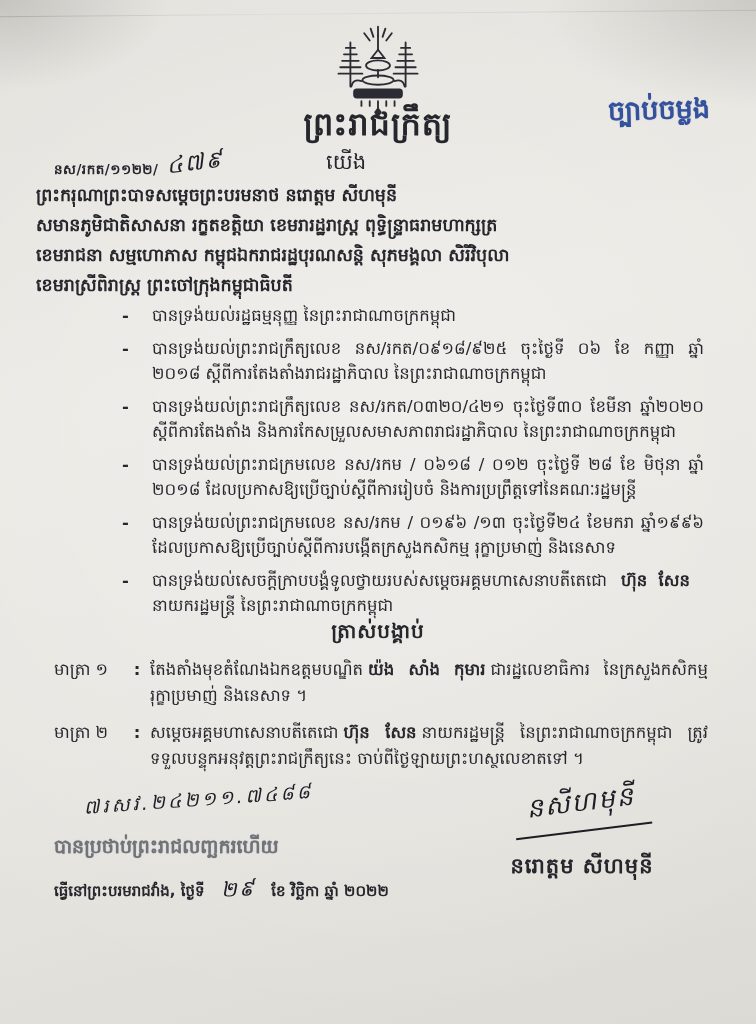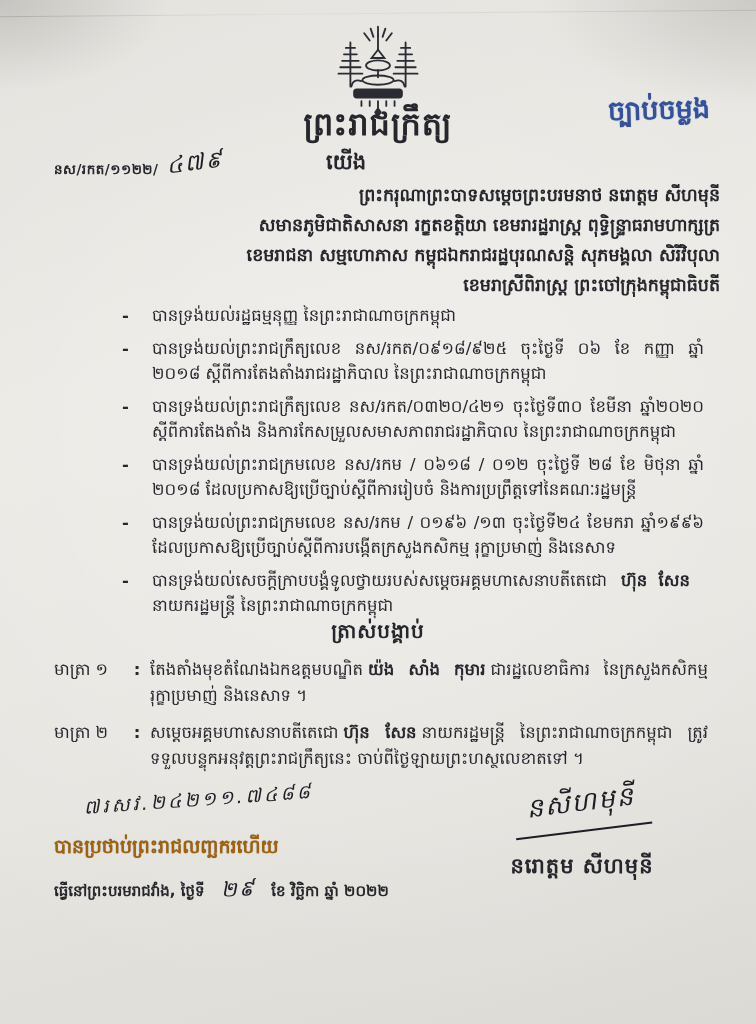--- a/index.html
+++ b/index.html
@@ -20,45 +20,45 @@
     position:absolute;top:13px;left:0;right:0;height:1px;
     background:linear-gradient(90deg,rgba(0,0,0,0.14),rgba(0,0,0,0.03) 35%,rgba(0,0,0,0.10));
     transform:rotate(-0.5deg);
   }
   .emblem{position:absolute;top:24px;left:50%;transform:translateX(-50%);}
   .doc-type{position:absolute;top:104px;left:0;width:756px;text-align:center;
     font-size:32px;font-weight:bold;letter-spacing:1px;}
   .copy-stamp{position:absolute;top:93px;right:46px;font-size:27px;font-weight:bold;
     color:#33519c;transform:rotate(-1.5deg);text-shadow:0 0 1px rgba(51,81,156,0.5);}
   .we-line{position:absolute;top:148px;left:0;width:692px;text-align:center;
-    font-size:21px;font-weight:bold;}
+    font-size:21px;font-weight:normal;}
   .ref-line{position:absolute;top:152px;left:54px;font-size:13.5px;font-weight:600;
     letter-spacing:0.5px;white-space:nowrap;}
   .ref-hand{display:inline-block;font-size:23px;font-style:italic;font-weight:400;
     transform:rotate(-7deg) translateY(-4px);margin-left:8px;color:#1e1e26;
     letter-spacing:2px;}
-  .royal-title{position:absolute;top:180px;left:36px;width:684px;text-align:right;
+  .royal-title{position:absolute;top:180px;left:36px;width:684px;text-align:left;
     font-weight:bold;font-size:17.5px;line-height:30px;}
   .preamble{position:absolute;top:303px;left:122px;width:582px;}
   .p-item{display:flex;margin-bottom:7px;font-size:16.5px;line-height:25.5px;}
   .p-dash{width:30px;flex:none;font-weight:bold;}
   .p-text{flex:1;text-align:justify;}
   .p-text .bold-name{font-weight:bold;margin:0 14px;}
   .order-heading{position:absolute;top:618px;left:0;width:756px;text-align:center;
     font-size:20px;font-weight:bold;letter-spacing:1px;}
   .articles{position:absolute;top:657px;left:54px;width:654px;}
   .article{display:flex;font-size:16.5px;line-height:26px;margin-bottom:11px;}
   .a-label{width:70px;flex:none;font-weight:normal;white-space:nowrap;}
   .a-colon{width:26px;flex:none;text-align:center;font-weight:bold;}
   .a-text{flex:1;text-align:justify;}
   .a-text .bold-name{font-weight:bold;margin:0 5px;}
   .bottom-left{position:absolute;top:795px;left:54px;width:400px;}
   .registry-hand{font-size:19px;font-style:italic;letter-spacing:3px;color:#1d1d26;
     transform:rotate(-4deg);transform-origin:left;margin-left:30px;display:inline-block;}
-  .seal-line{color:#a16207;font-weight:bold;font-size:19px;margin-top:11px;
+  .seal-line{color:#737373;font-weight:bold;font-size:19px;margin-top:11px;
     text-shadow:0 0 1px rgba(46,85,163,0.45);}
   .date-line{font-size:15px;font-weight:600;margin-top:13px;display:flex;
     align-items:baseline;white-space:nowrap;}
   .date-day{font-size:21px;font-style:italic;font-weight:400;margin:0 16px;
     transform:rotate(-3deg);color:#1d1d26;letter-spacing:2px;}
   .bottom-right{position:absolute;top:786px;left:452px;width:260px;text-align:center;}
   .signature-hand{display:inline-block;font-size:26px;font-style:italic;color:#1d1d26;
     letter-spacing:2px;transform:rotate(-7deg);border-bottom:2px solid #1d1d26;
     padding:0 14px 6px 14px;}
   .signer-name{font-size:21px;font-weight:bold;margin-top:20px;letter-spacing:1px;}

